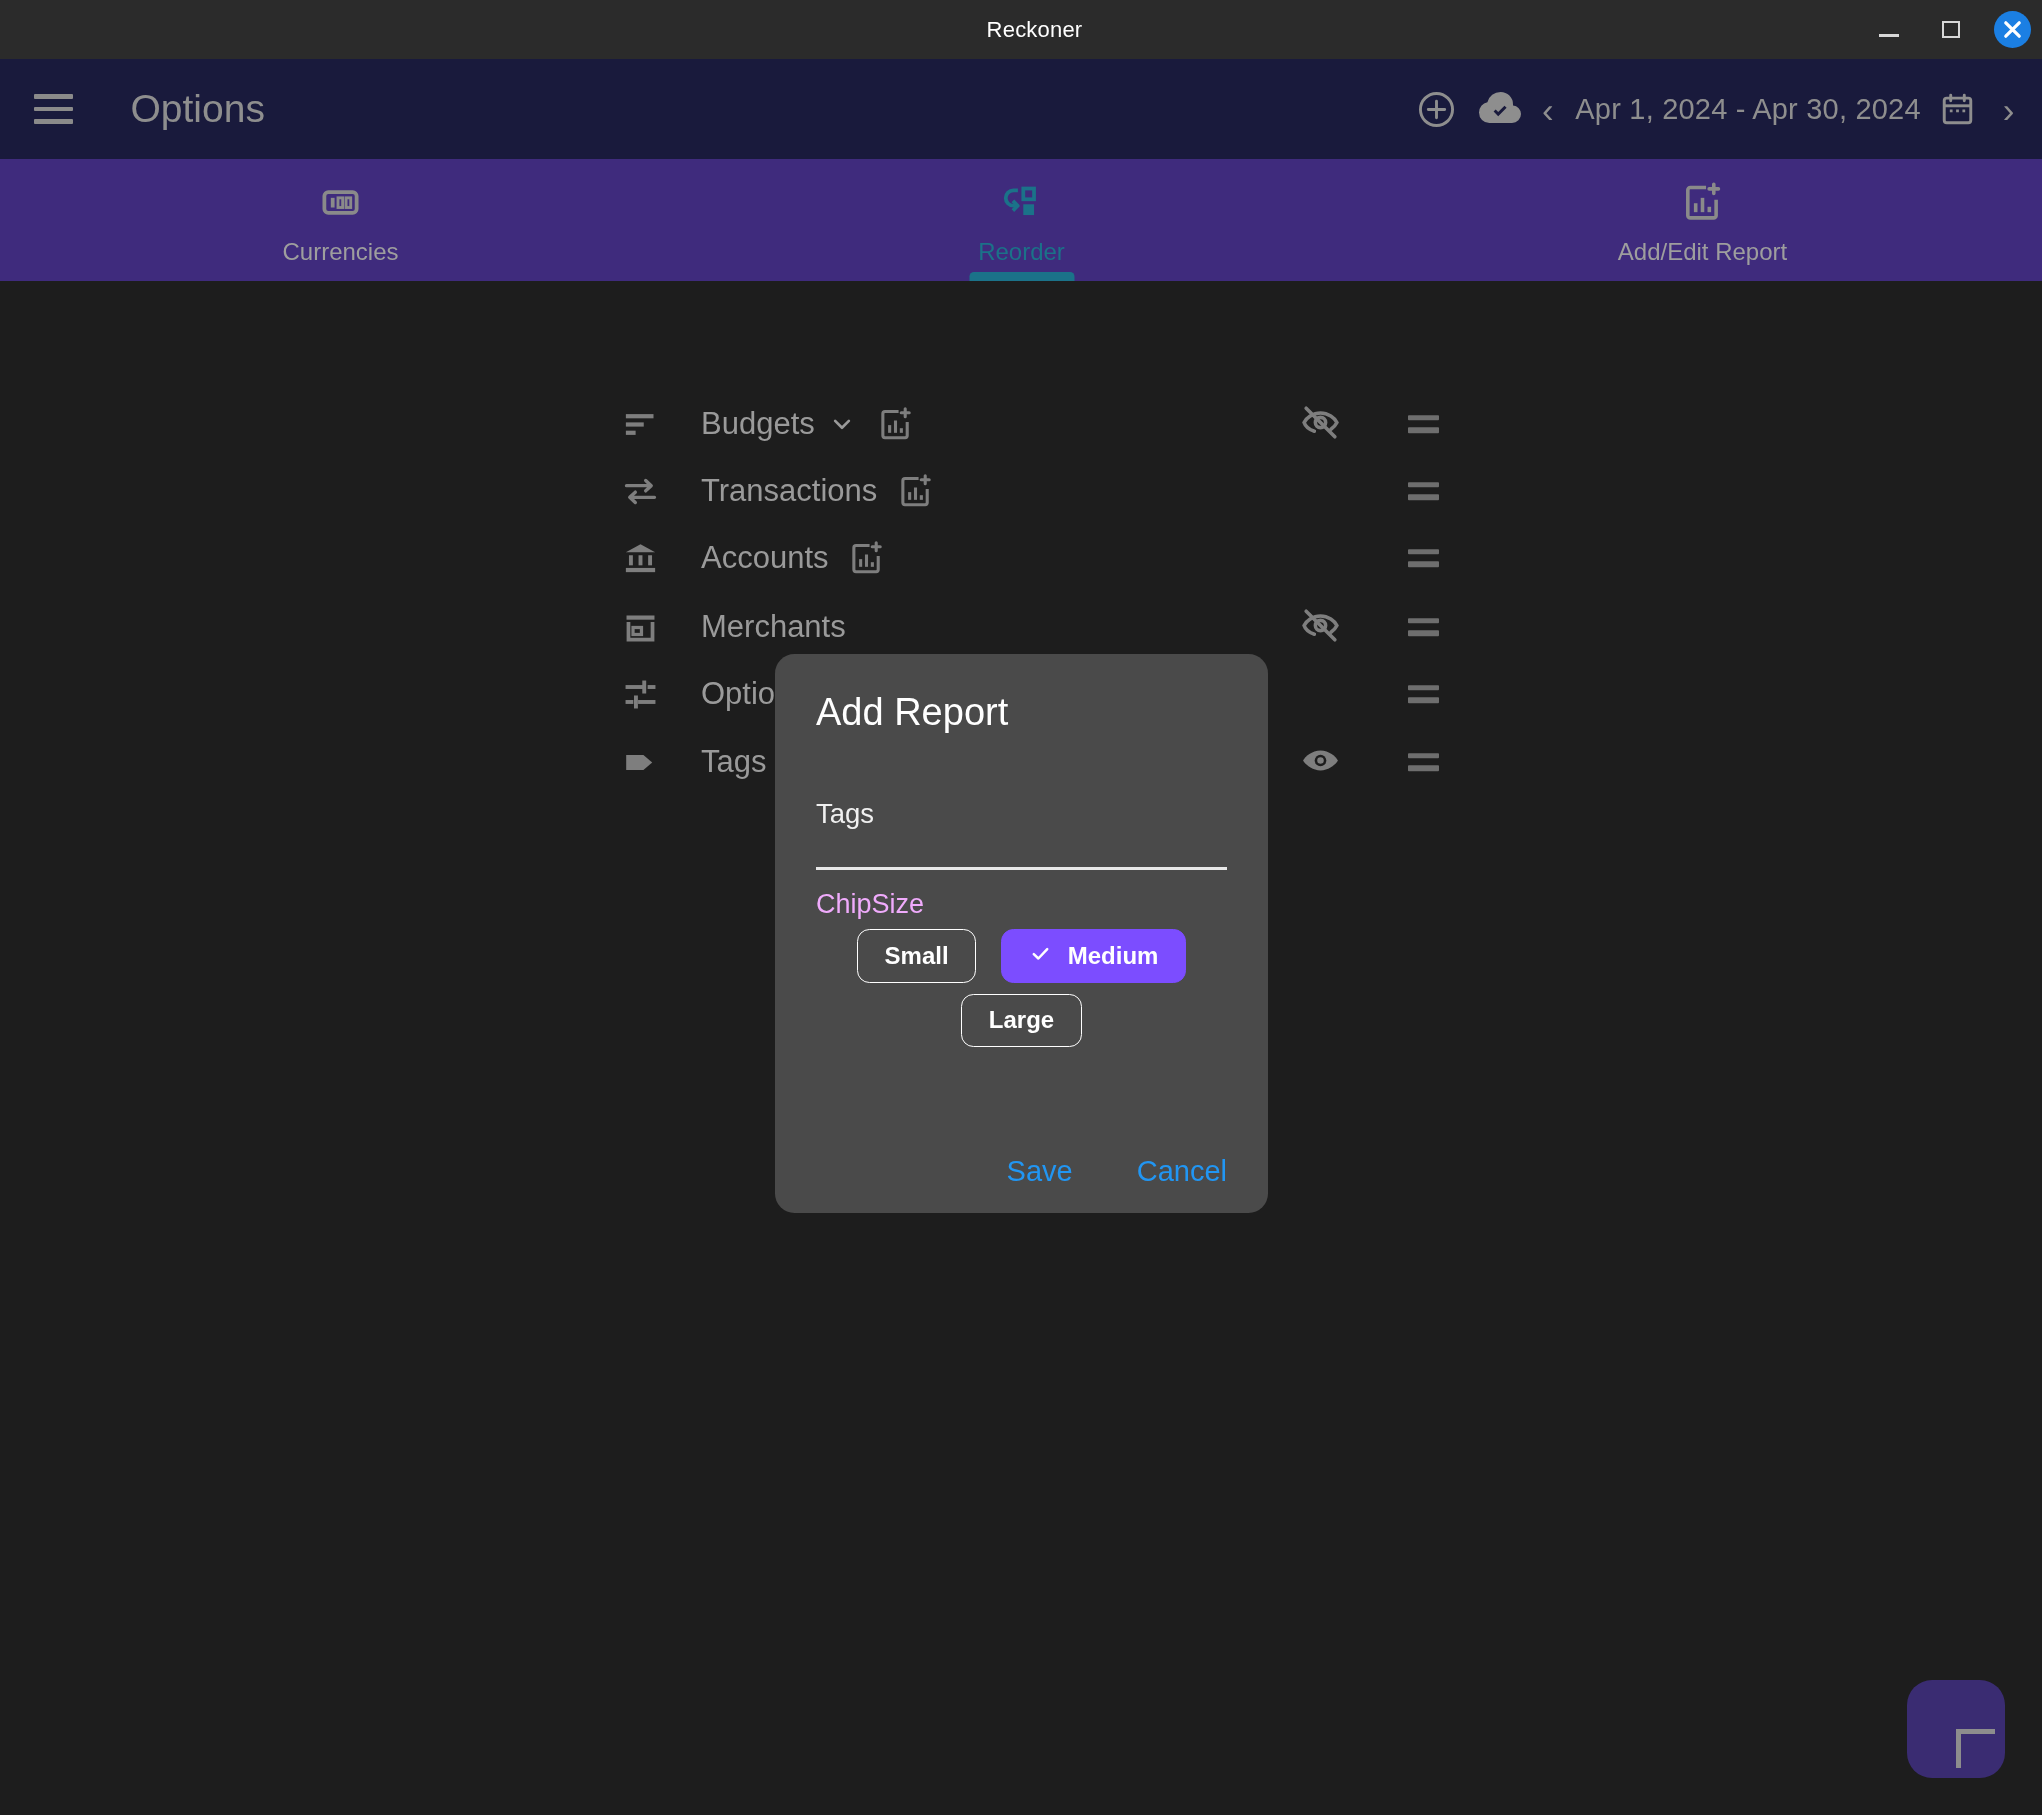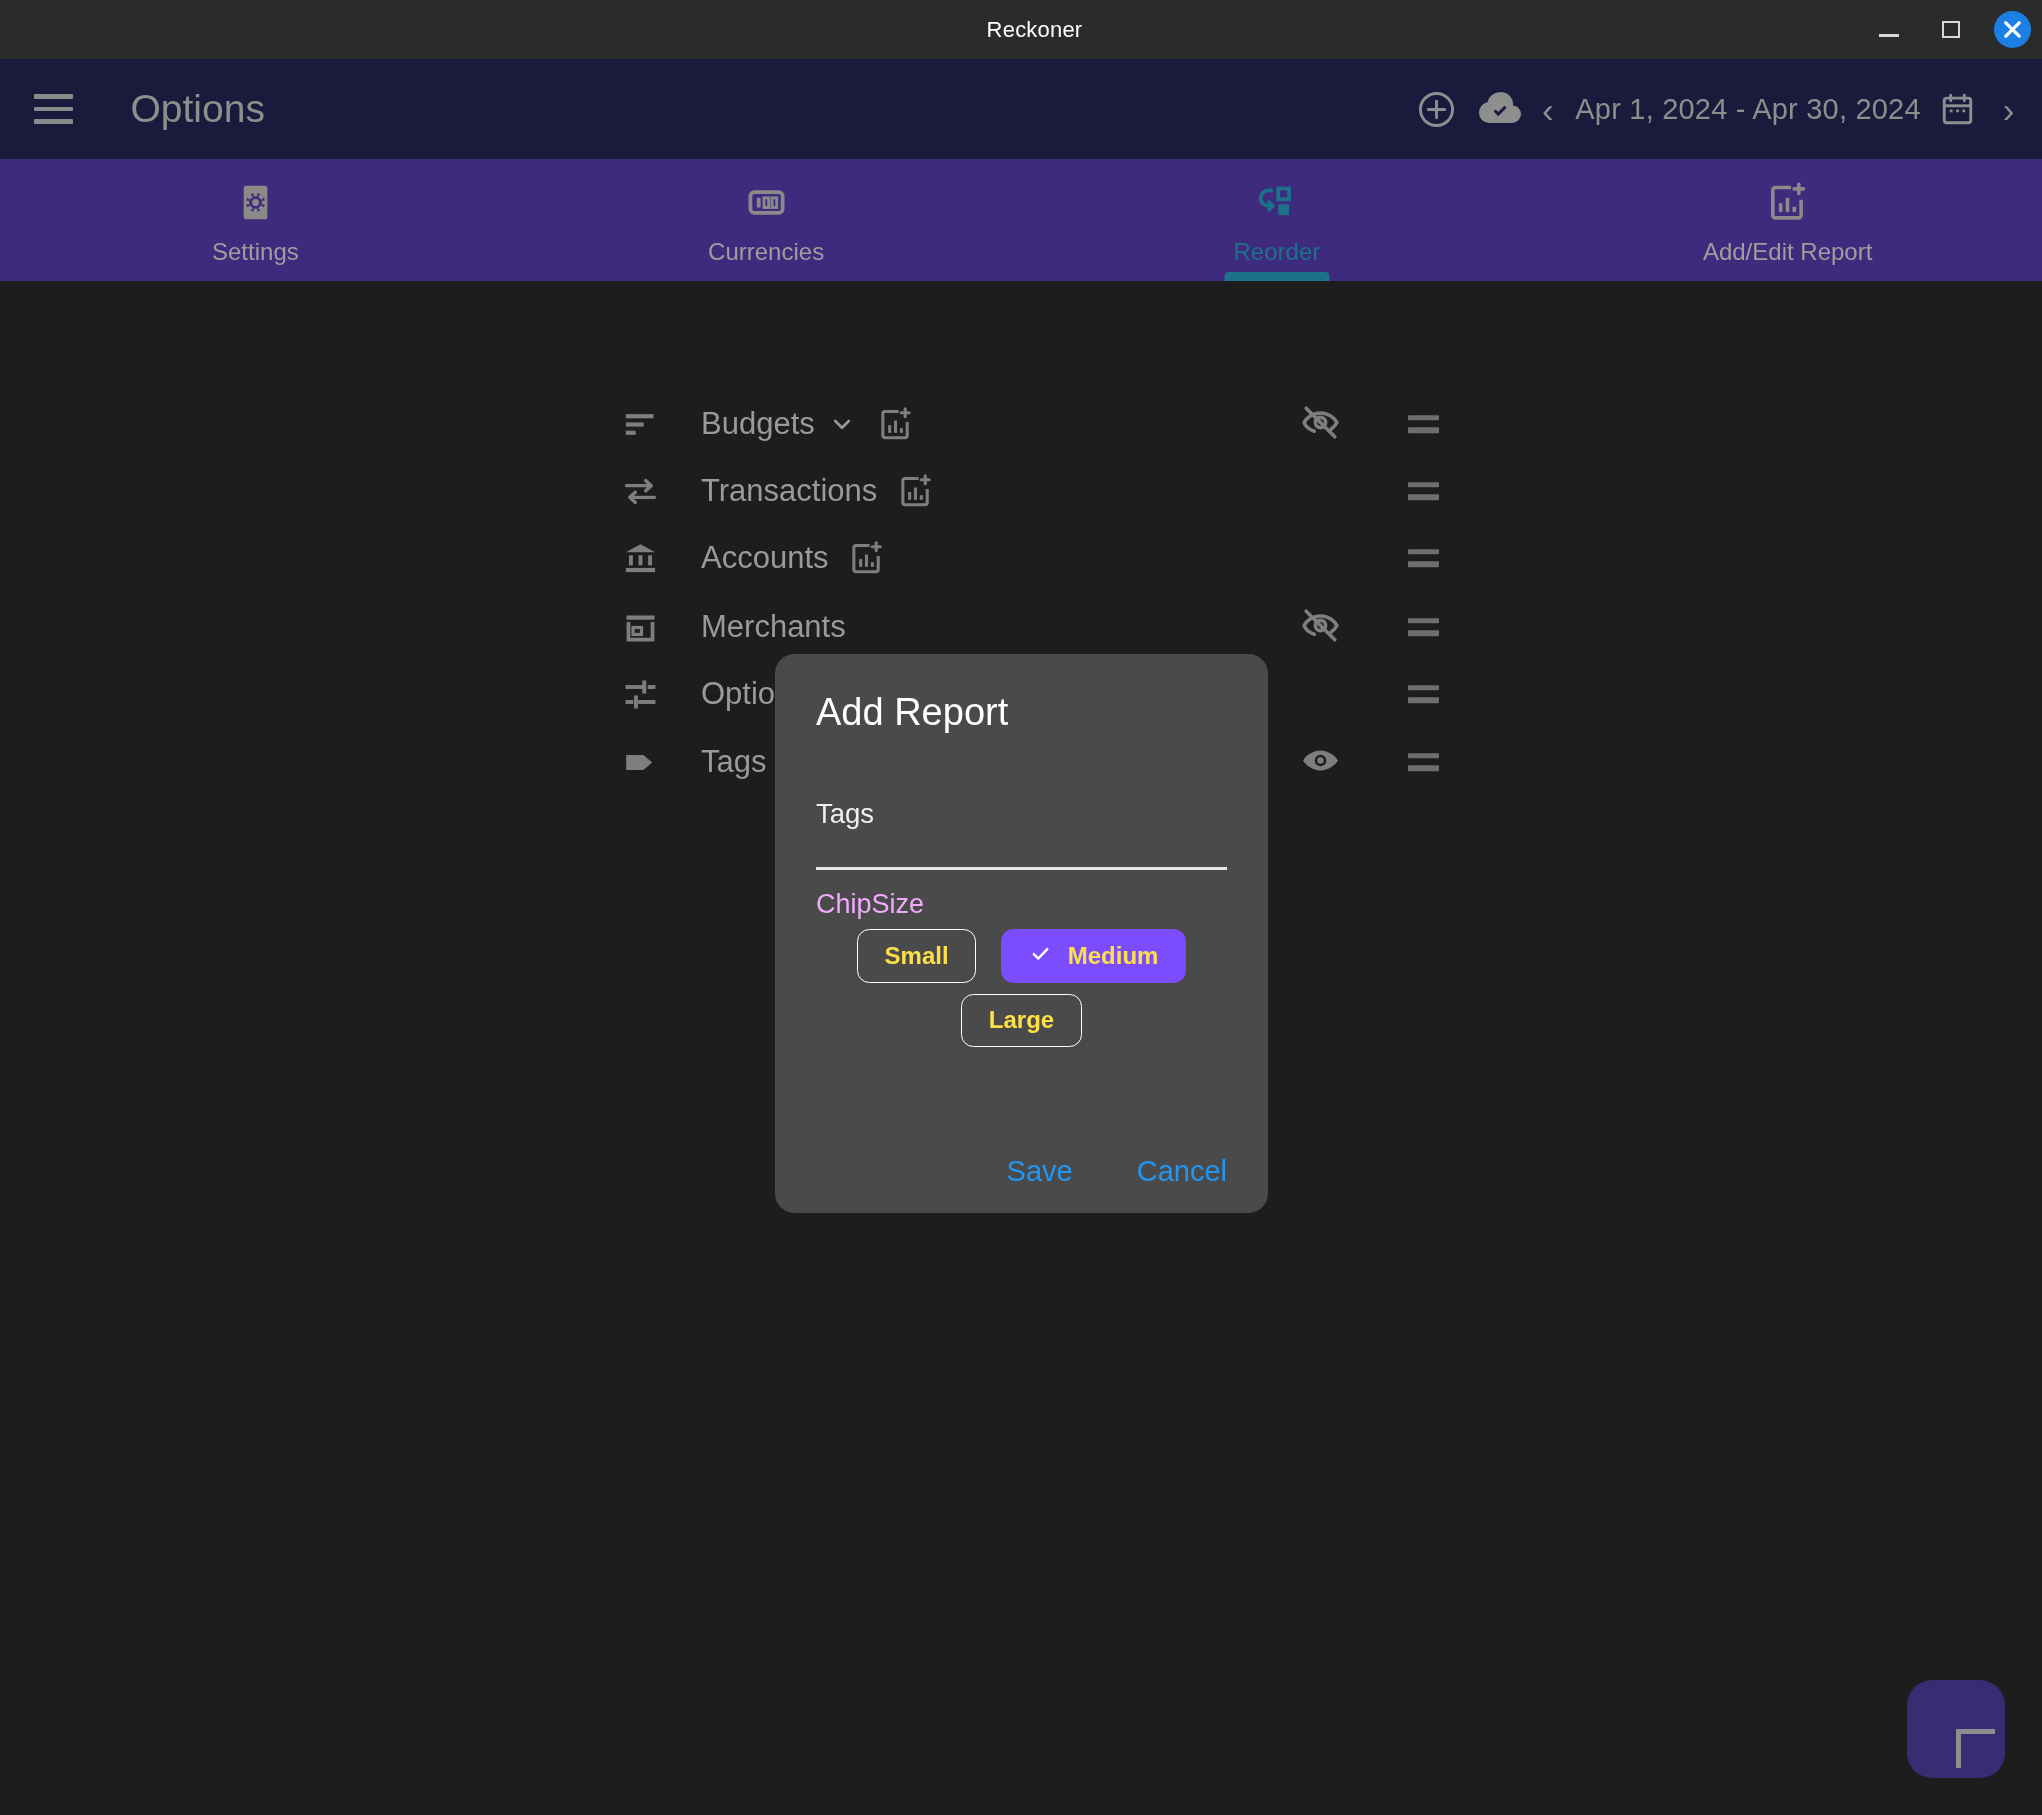--- a/index.html
+++ b/index.html
@@ -114,21 +114,21 @@
   #dialog .nameline {
     margin-top: 37px; height: 2.7px; background: #e8e8e8; width: 411px;
   }
   #dialog .cslabel { color: #f0abfc; font-size: 27px; margin-top: 19.5px; }
   #chips {
     margin-top: 8.9px; display: flex; flex-wrap: wrap; gap: 10.6px 25px;
     justify-content: center; width: 411px;
   }
   .chip {
     border: 1.8px solid #ffffff; border-radius: 12.4px;
-    color: #fde047; font-size: 24px; font-weight: bold;
+    color: #ffffff; font-size: 24px; font-weight: bold;
     padding: 11.5px 26.6px; display: flex; align-items: center; gap: 12.4px;
     white-space: nowrap; background: transparent;
   }
   .chip.selected { background: #7c4dff; border-color: #7c4dff; gap: 16px; }
   .chip .ck { display: none; }
   .chip.selected .ck { display: block; }
   #dlgactions {
     position: absolute; right: 41px; bottom: 25px;
     display: flex; gap: 64px; align-items: center; margin-top: 20px;
   }
@@ -188,41 +188,20 @@
           <rect x="15.2" y="12" width="1.8" height="1.8" fill="#8e8e8e"></rect>
         </svg>
       </div>
       <div class="chev">›</div>
     </div>
   </div>
 </div>
 
 <div id="tabbar">
 
-  <div class="tab">
-    <span>
-      <svg width="43" height="43" viewBox="0 0 24 24">
-        <rect x="5.4" y="2.6" width="13.2" height="18.8" rx="1.6" fill="#8a8a8a"></rect>
-        <circle cx="12" cy="12" r="5.3" fill="#3f2b7d"></circle>
-        <circle cx="12" cy="12" r="1.9" fill="#8a8a8a"></circle>
-        <g fill="#8a8a8a">
-          <rect x="11" y="5.9" width="2" height="2.6"></rect>
-            <rect x="11" y="15.5" width="2" height="2.6"></rect>
-          <rect x="5.9" y="11" width="2.6" height="2"></rect>
-            <rect x="15.5" y="11" width="2.6" height="2"></rect>
-          <rect x="7.6" y="7.6" width="2.4" height="2.4" transform="rotate(45 8.8 8.8)"></rect>
-          <rect x="14" y="14" width="2.4" height="2.4" transform="rotate(45 15.2 15.2)"></rect>
-          <rect x="14" y="7.6" width="2.4" height="2.4" transform="rotate(45 15.2 8.8)"></rect>
-          <rect x="7.6" y="14" width="2.4" height="2.4" transform="rotate(45 8.8 15.2)"></rect>
-        </g>
-      </svg>
-    </span>
-    <div class="tlabel">Settings</div>
-
-  </div>
 
   <div class="tab">
     <span>
       <svg width="43" height="43" viewBox="0 0 24 24">
         <rect x="3" y="6.2" width="18" height="11.6" rx="2.2" fill="none" stroke="#8a8a8a" stroke-width="2.1"></rect>
         <rect x="6.6" y="9.4" width="2.1" height="5.4" fill="#8a8a8a"></rect>
         <rect x="10.6" y="9.4" width="2.6" height="5.4" fill="none" stroke="#8a8a8a" stroke-width="1.6"></rect>
         <rect x="15.1" y="9.4" width="2.6" height="5.4" fill="none" stroke="#8a8a8a" stroke-width="1.6"></rect>
       </svg>
     </span>

